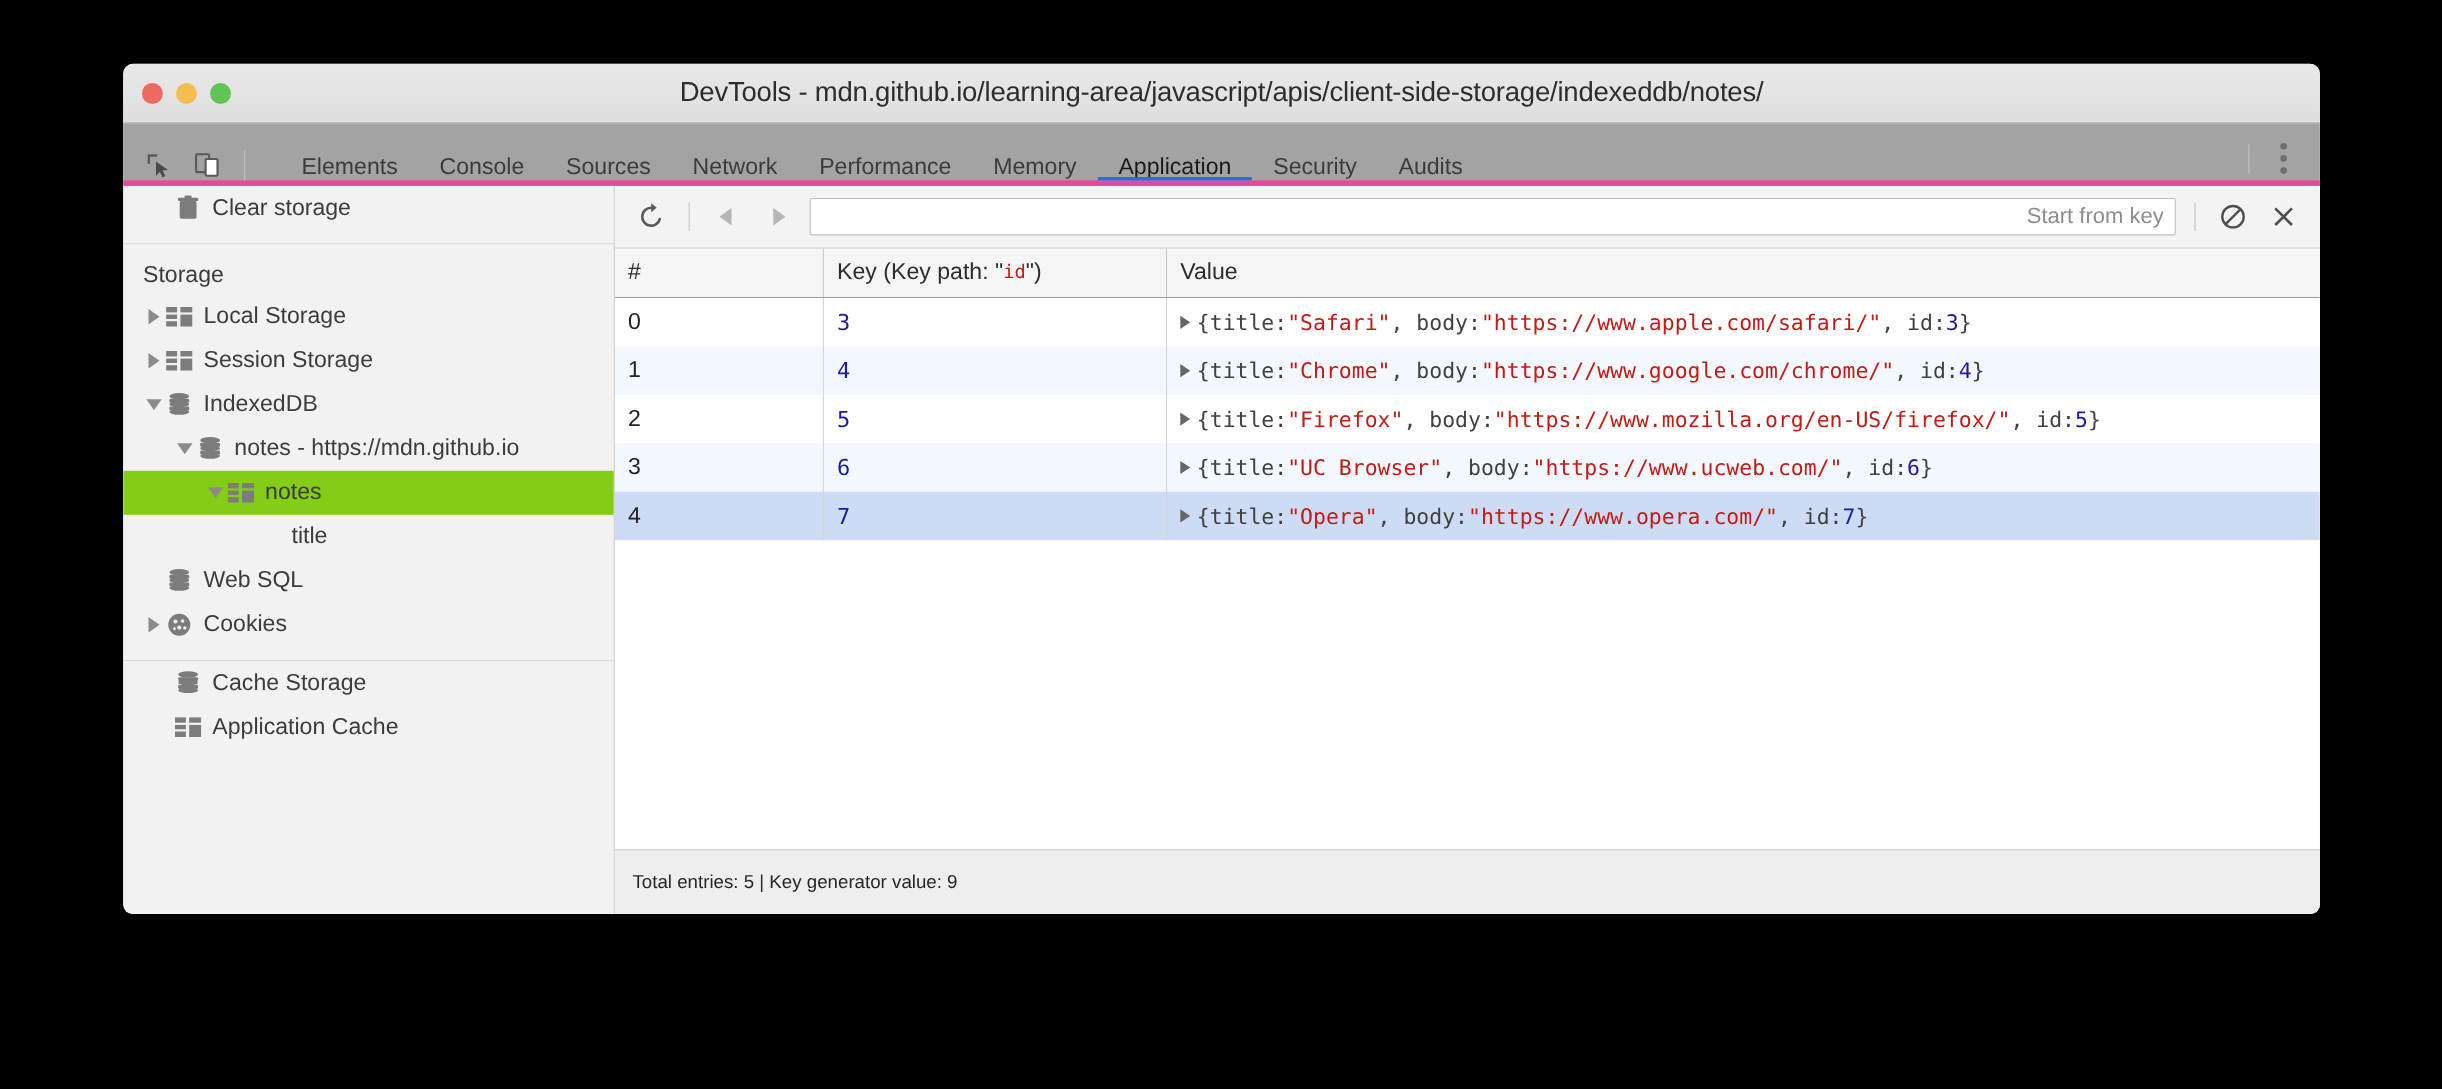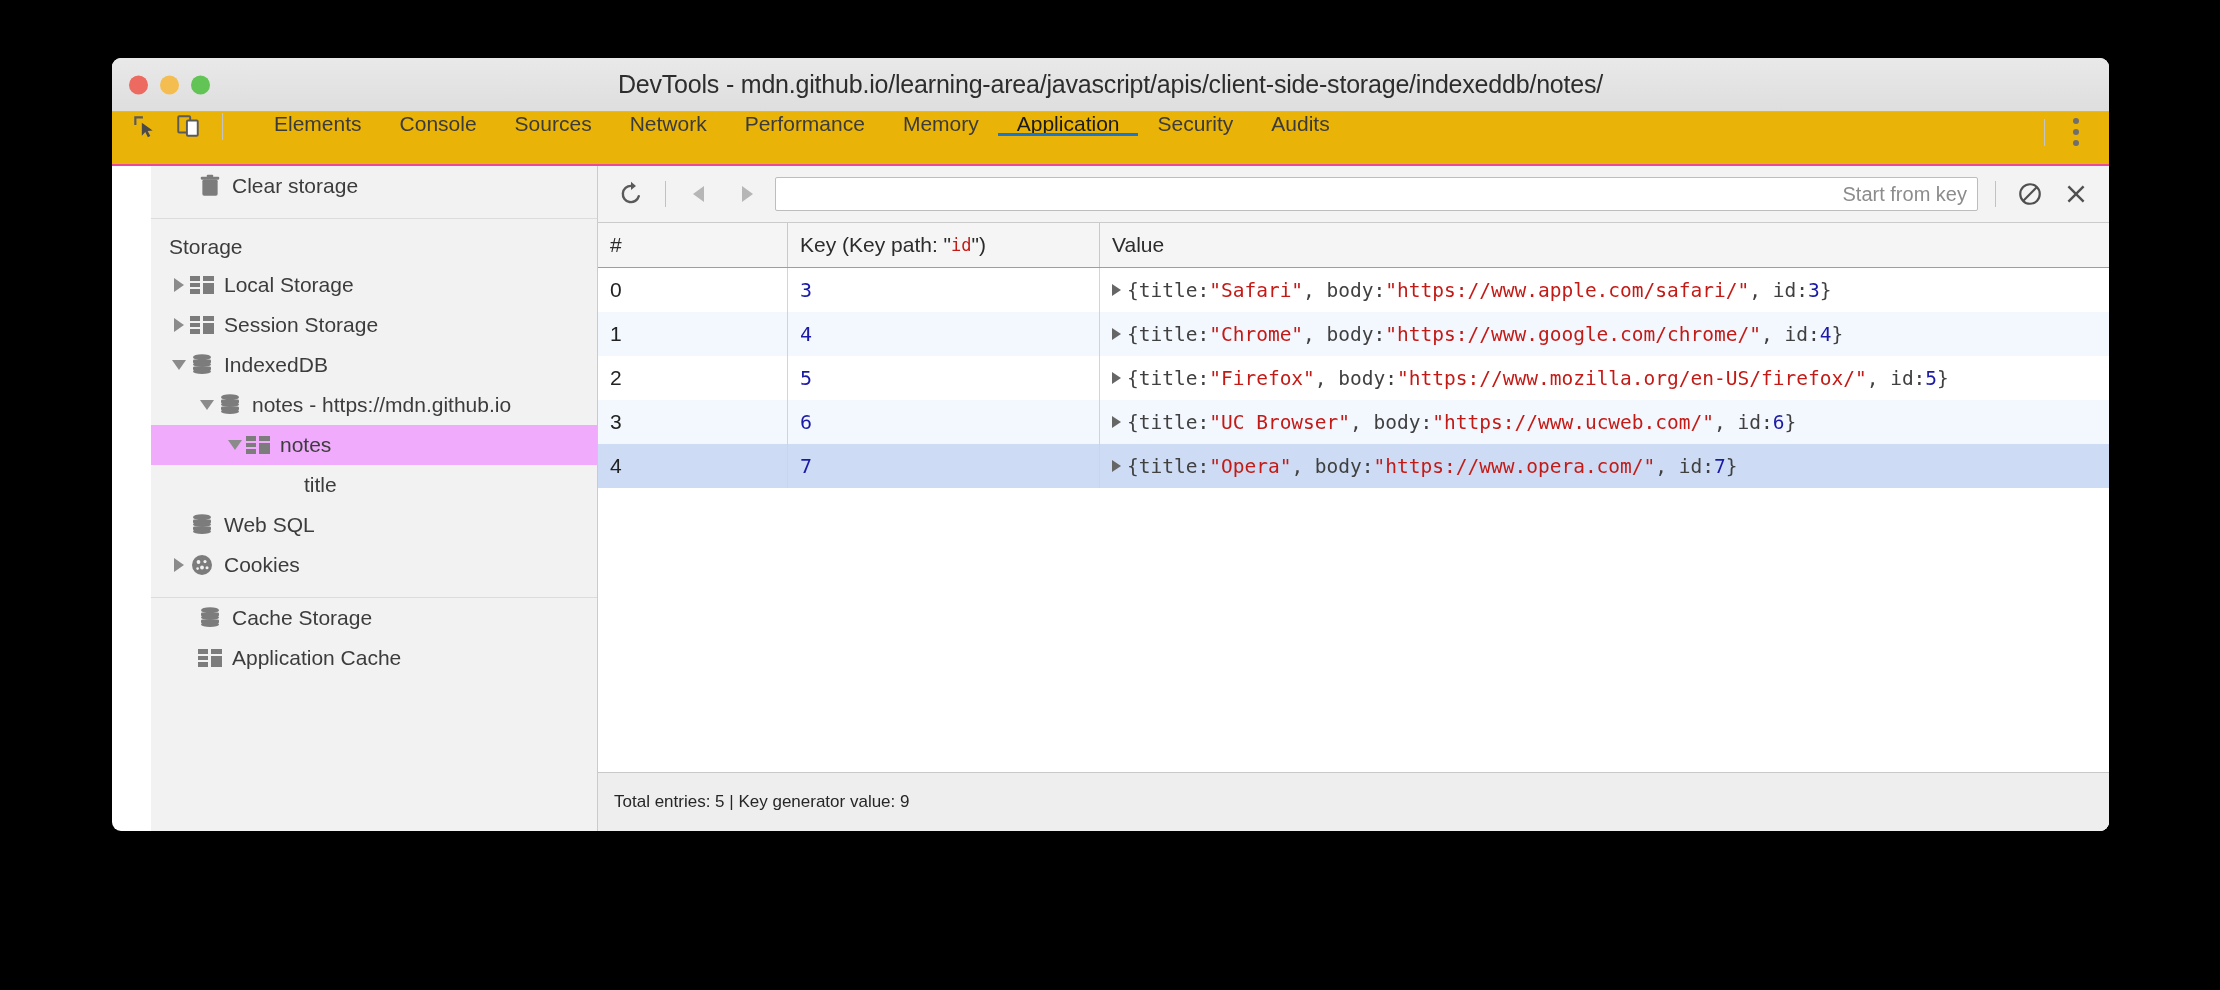--- a/index.html
+++ b/index.html
@@ -68,24 +68,24 @@
     font-size: 25px;
     color: #2d2d2d;
     letter-spacing: -0.2px;
     white-space: nowrap;
   }
 
   
   .tabstrip {
     height: 52px;
     flex: 0 0 52px;
-    background: #eab308;
-    border-bottom: 2px solid #ec4899;
-    display: flex;
-    align-items: flex-start;
+    background: #a3a3a3;
+    border-bottom: 5px solid #ec4899;
+    display: flex;
+    align-items: flex-end;
     position: relative;
   }
   .tool-icons {
     display: flex;
     align-items: center;
     gap: 16px;
     padding: 0 14px 0 18px;
   }
   .tool-icons .icon-btn {
     width: 28px;
@@ -144,21 +144,20 @@
     height: 6px;
     border-radius: 50%;
     background: #6e6e6e;
   }
 
   
   .panes {
     flex: 1 1 auto;
     display: flex;
     min-height: 0;
-    padding-left: 39px;
   }
 
   
   .sidebar {
     flex: 0 0 446px;
     width: 446px;
     background: #f2f2f2;
     border-right: 1px solid #cbcbcb;
     display: flex;
     flex-direction: column;
@@ -178,21 +177,21 @@
     color: #3c3c3c;
   }
   .side-row {
     display: flex;
     align-items: center;
     height: 40px;
     padding-left: 18px;
     white-space: nowrap;
   }
   .side-row.selected {
-    background: #f0abfc;
+    background: #84cc16;
   }
   .side-row .twisty {
     width: 20px;
     flex: 0 0 20px;
     display: flex;
     align-items: center;
     justify-content: center;
   }
   .side-row .sicon {
     width: 26px;

